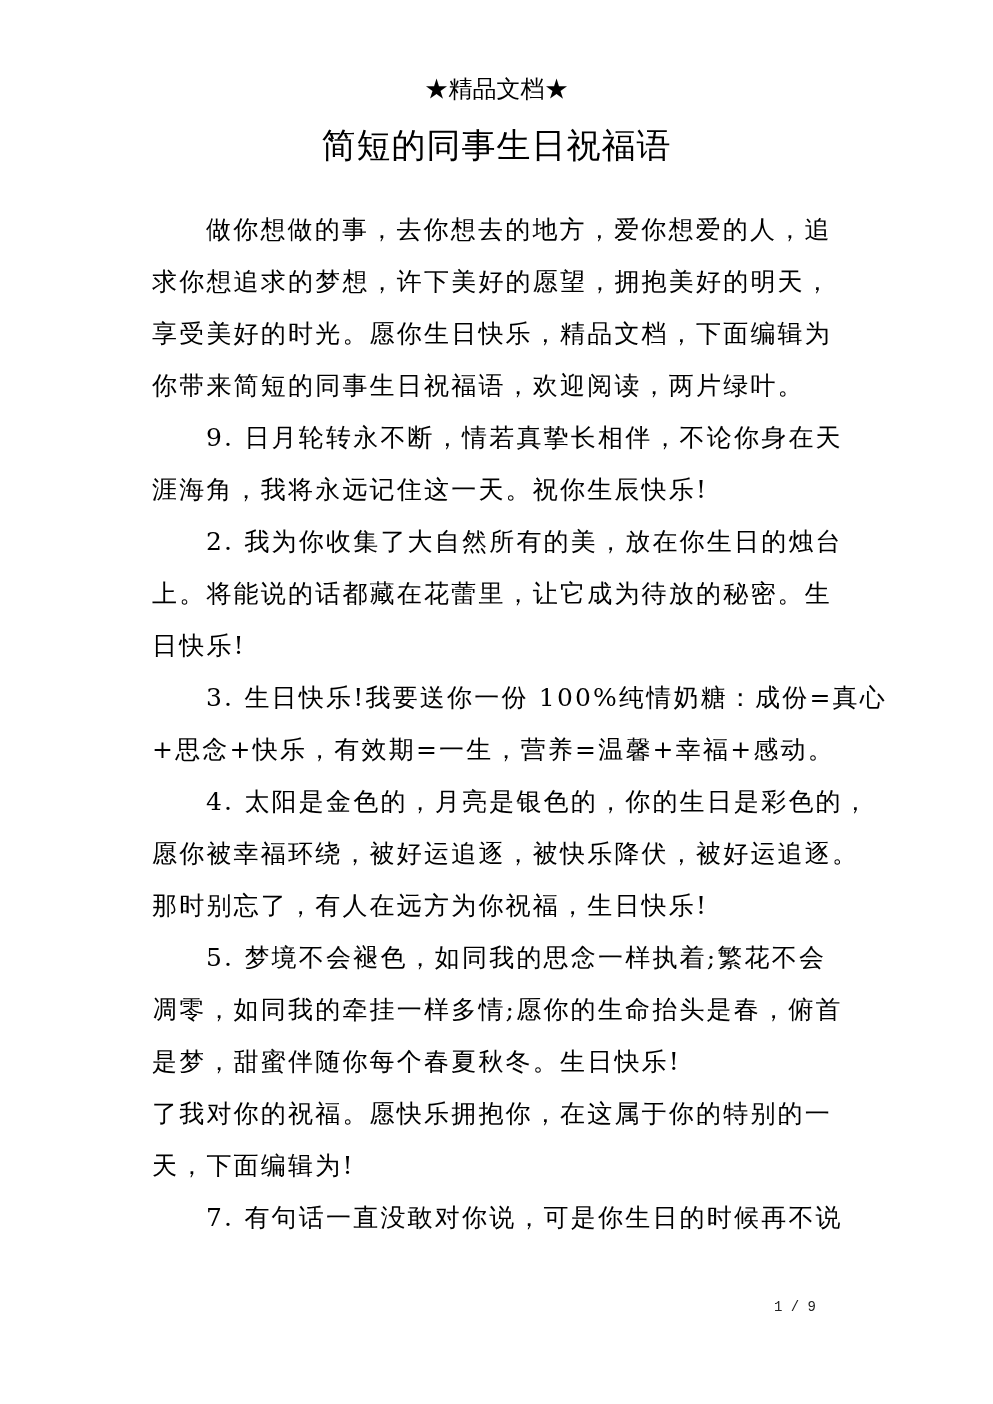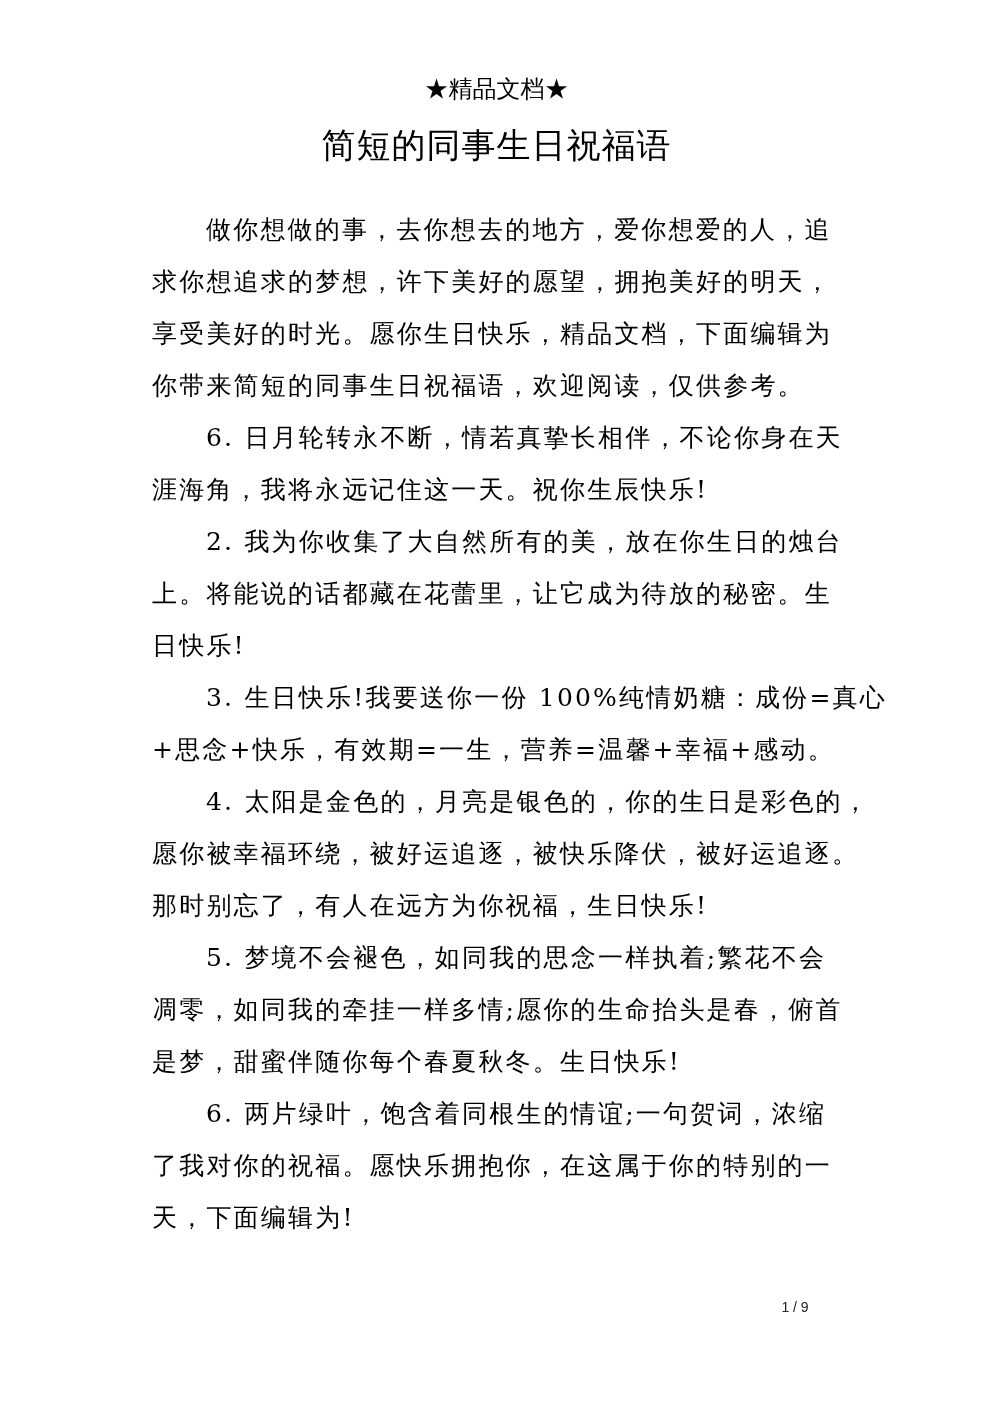--- a/index.html
+++ b/index.html
@@ -63,47 +63,47 @@
     }
     .page-number {
       position: absolute;
       top: 1298px;
       left: 770px;
       width: 50px;
       text-align: center;
       font-size: 14px;
       line-height: 18px;
       color: #222222;
-      font-family: Liberation Sans, sans-serif;
+      font-family: Liberation Mono, monospace;
     }
   </style>
 </head>
 <body>
 
 <div class="page">
   <div class="header-mark">★精品文档★</div>
   <div class="doc-title">简短的同事生日祝福语</div>
 
   <div class="body-text">
     <span class="line indent">做你想做的事，去你想去的地方，爱你想爱的人，追</span>
     <span class="line">求你想追求的梦想，许下美好的愿望，拥抱美好的明天，</span>
     <span class="line">享受美好的时光。愿你生日快乐，精品文档，下面编辑为</span>
-    <span class="line">你带来简短的同事生日祝福语，欢迎阅读，仅供参考。</span>
-    <span class="line indent">6.   日月轮转永不断，情若真挚长相伴，不论你身在天</span>
+    <span class="line">你带来简短的同事生日祝福语，欢迎阅读，两片绿叶。</span>
+    <span class="line indent">9.   日月轮转永不断，情若真挚长相伴，不论你身在天</span>
     <span class="line">涯海角，我将永远记住这一天。祝你生辰快乐!</span>
     <span class="line indent">2.   我为你收集了大自然所有的美，放在你生日的烛台</span>
     <span class="line">上。将能说的话都藏在花蕾里，让它成为待放的秘密。生</span>
     <span class="line">日快乐!</span>
     <span class="line indent">3.  生日快乐!我要送你一份 100%纯情奶糖：成份=真心</span>
     <span class="line">+思念+快乐，有效期=一生，营养=温馨+幸福+感动。</span>
     <span class="line indent">4. 太阳是金色的，月亮是银色的，你的生日是彩色的，</span>
     <span class="line">愿你被幸福环绕，被好运追逐，被快乐降伏，被好运追逐。</span>
     <span class="line">那时别忘了，有人在远方为你祝福，生日快乐!</span>
     <span class="line indent">5.     梦境不会褪色，如同我的思念一样执着;繁花不会</span>
     <span class="line">凋零，如同我的牵挂一样多情;愿你的生命抬头是春，俯首</span>
     <span class="line">是梦，甜蜜伴随你每个春夏秋冬。生日快乐!</span>
-    <span class="line indent">6.     两片绿叶，饱含着同根生的情谊;一句贺词，浓缩</span>
     <span class="line">了我对你的祝福。愿快乐拥抱你，在这属于你的特别的一</span>
     <span class="line">天，下面编辑为!</span>
+    <span class="line indent">7.   有句话一直没敢对你说，可是你生日的时候再不说</span>
   </div>
 
   <div class="page-number">1 / 9</div>
 </div>
 
 </body></html>

